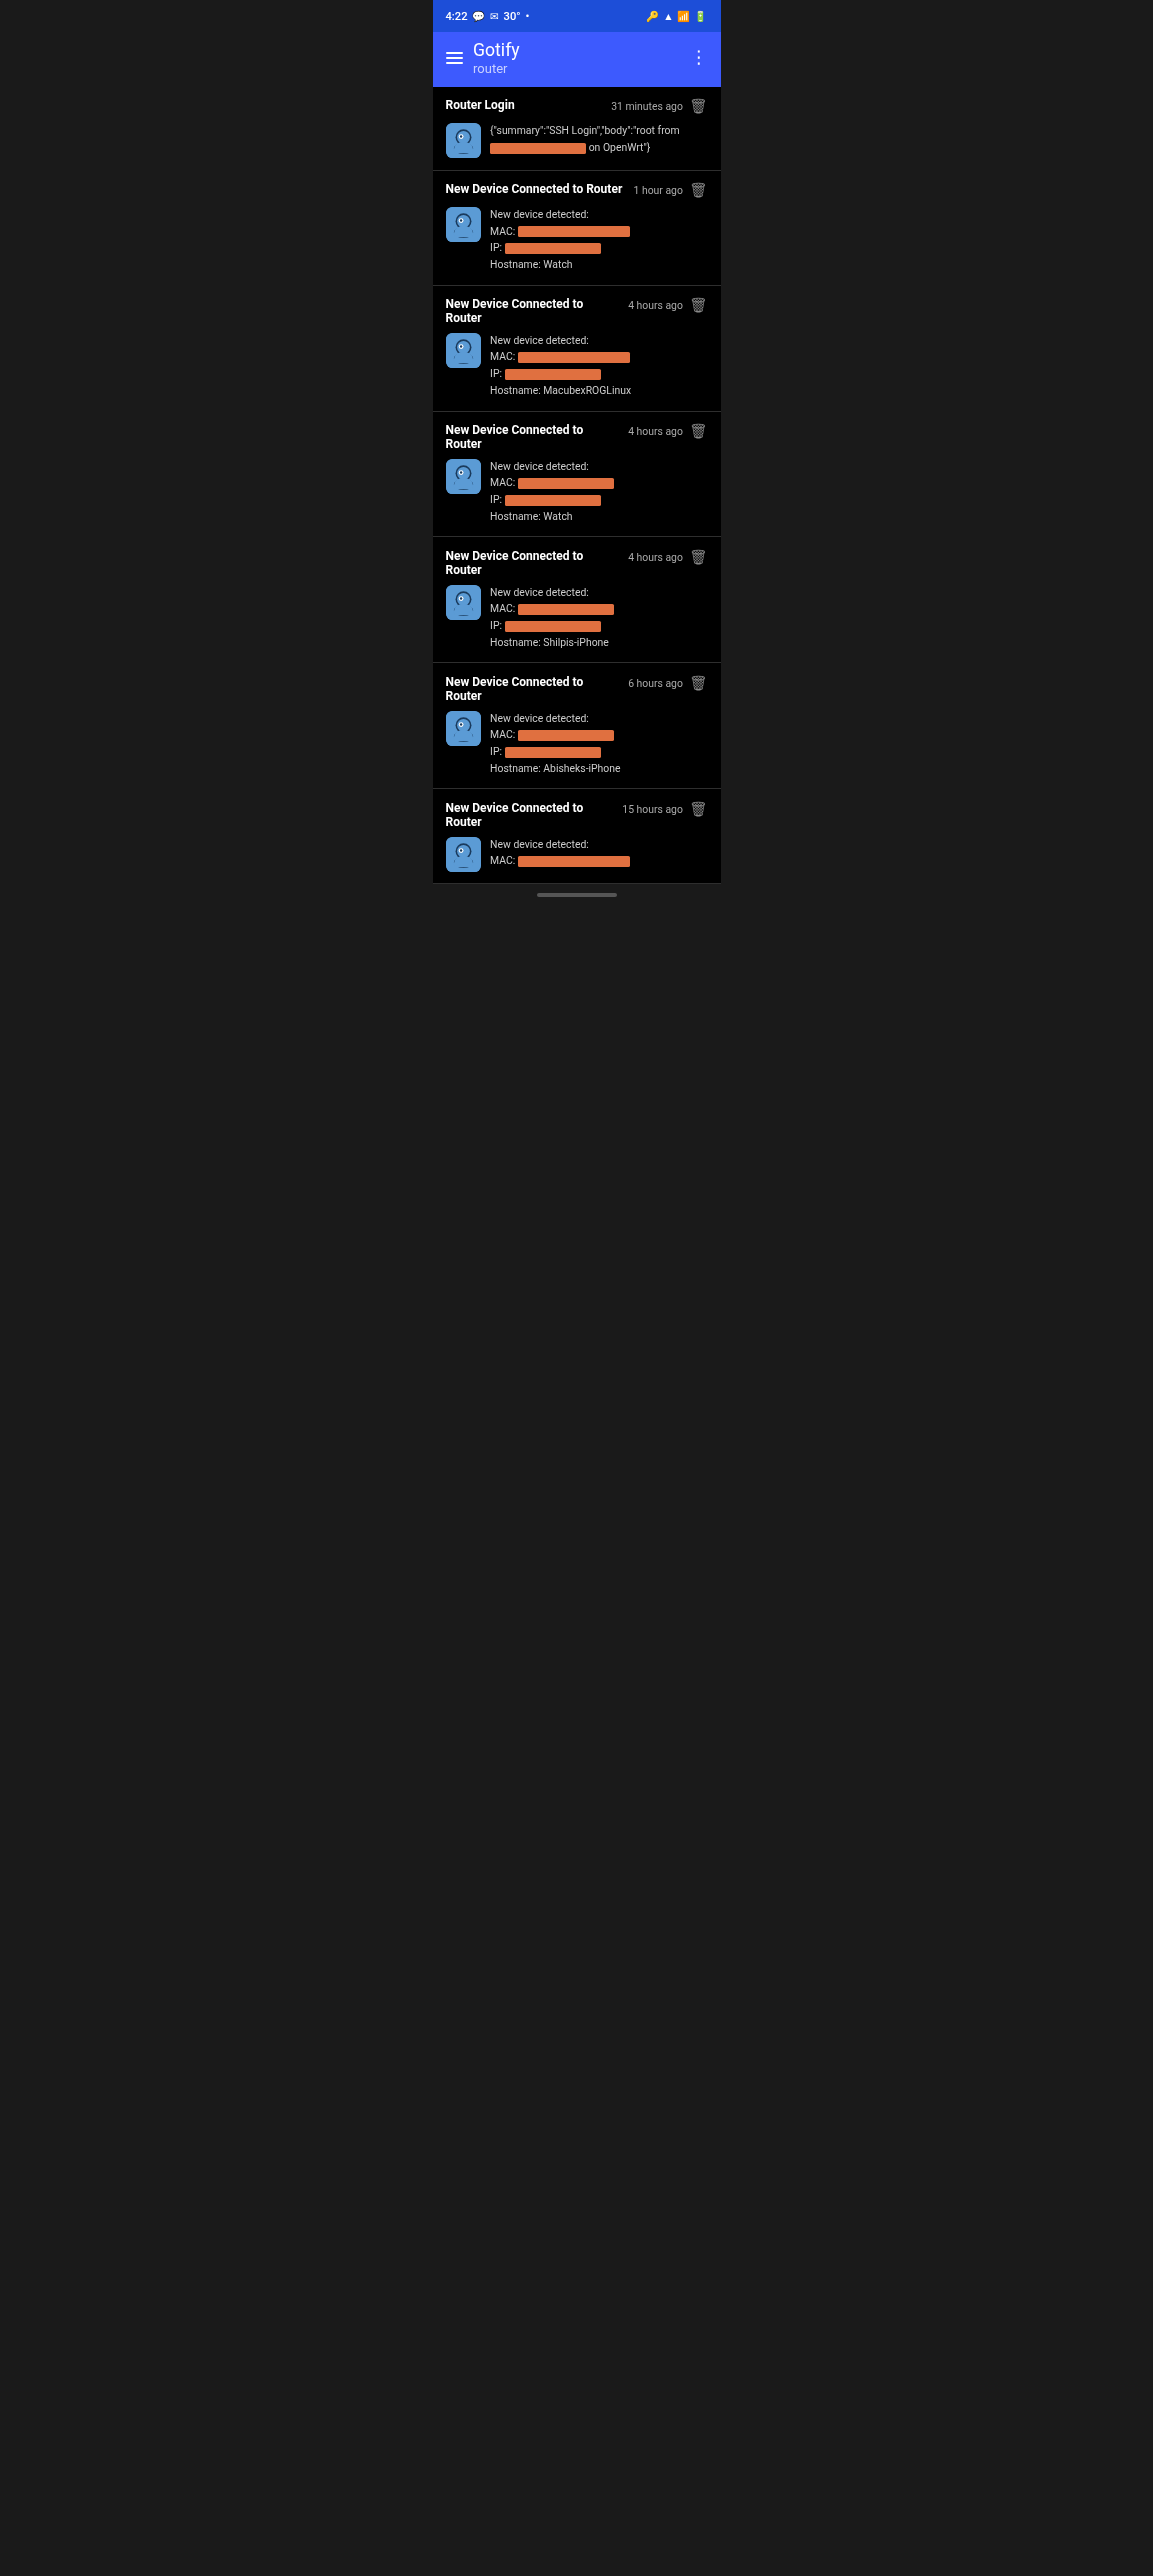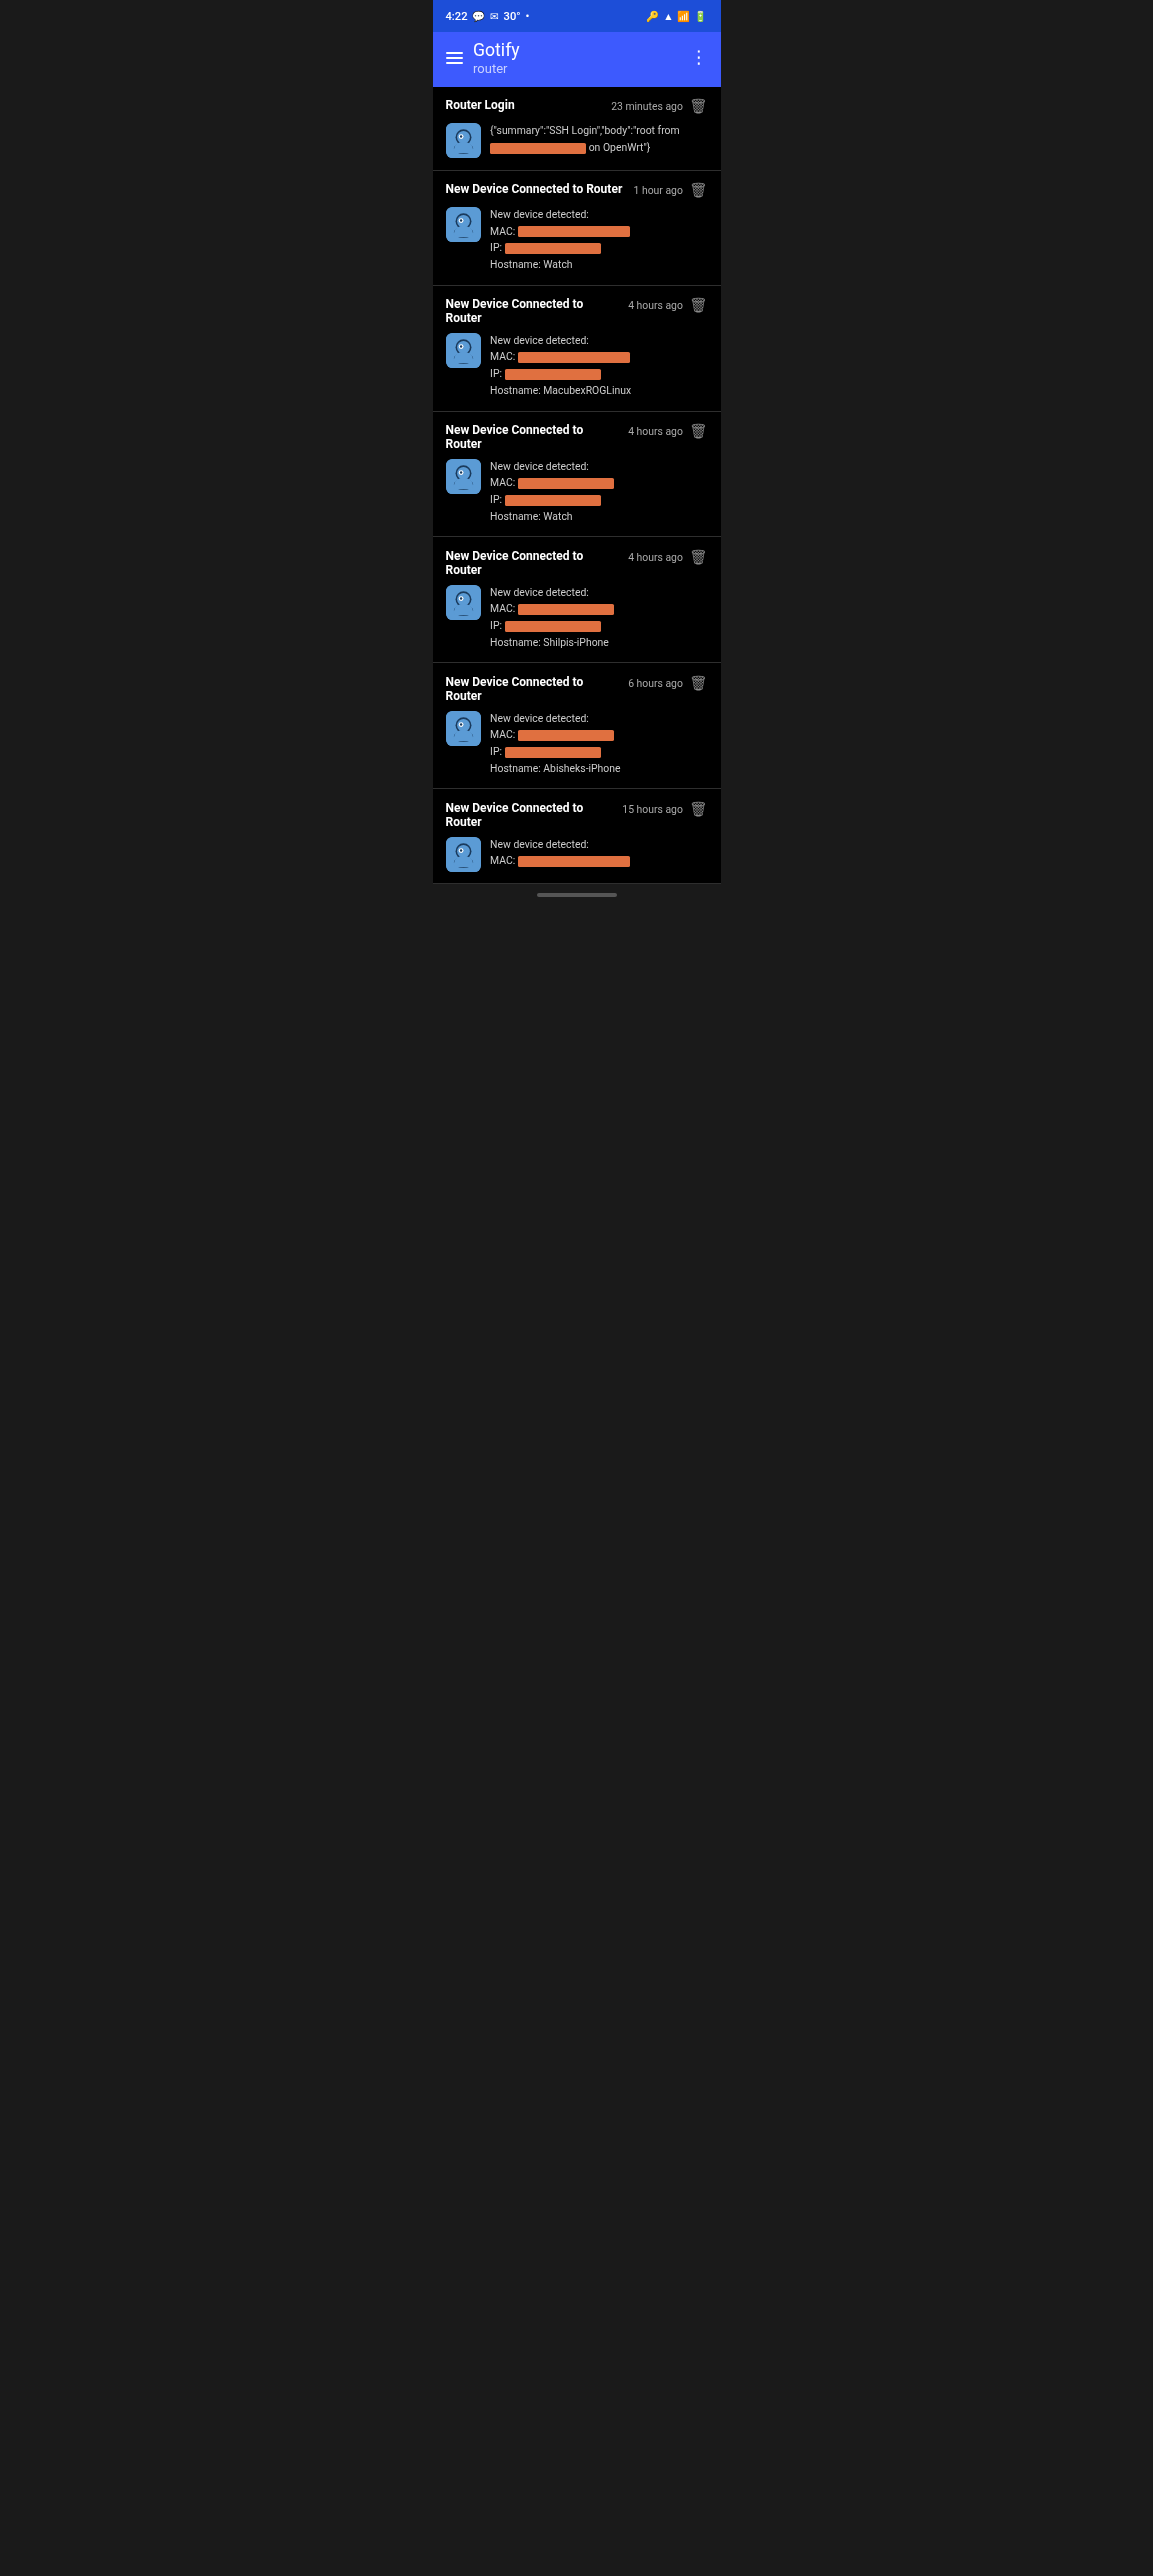--- a/index.html
+++ b/index.html
@@ -218,21 +218,21 @@
   </div>
   <span class="more-icon">⋮</span>
 </div>
 
 <div class="notification-list">
 
   <div class="notification-card">
     <div class="notification-header">
       <span class="notification-title">Router Login</span>
       <div class="notification-meta">
-        <span class="notification-time">23 minutes ago</span>
+        <span class="notification-time">31 minutes ago</span>
         <span class="delete-icon">🗑</span>
       </div>
     </div>
     <div class="notification-body">
       <div class="gotify-avatar">
         <svg width="35" height="35" viewBox="0 0 44 44" xmlns="http://www.w3.org/2000/svg">
           <rect width="44" height="44" rx="8" fill="#5b9bd5"></rect>
           <circle cx="22" cy="18" r="10" fill="#1a3a5c"></circle>
           <circle cx="22" cy="18" r="8" fill="#5b9bd5"></circle>
           <circle cx="19" cy="17" r="3" fill="white"></circle>

